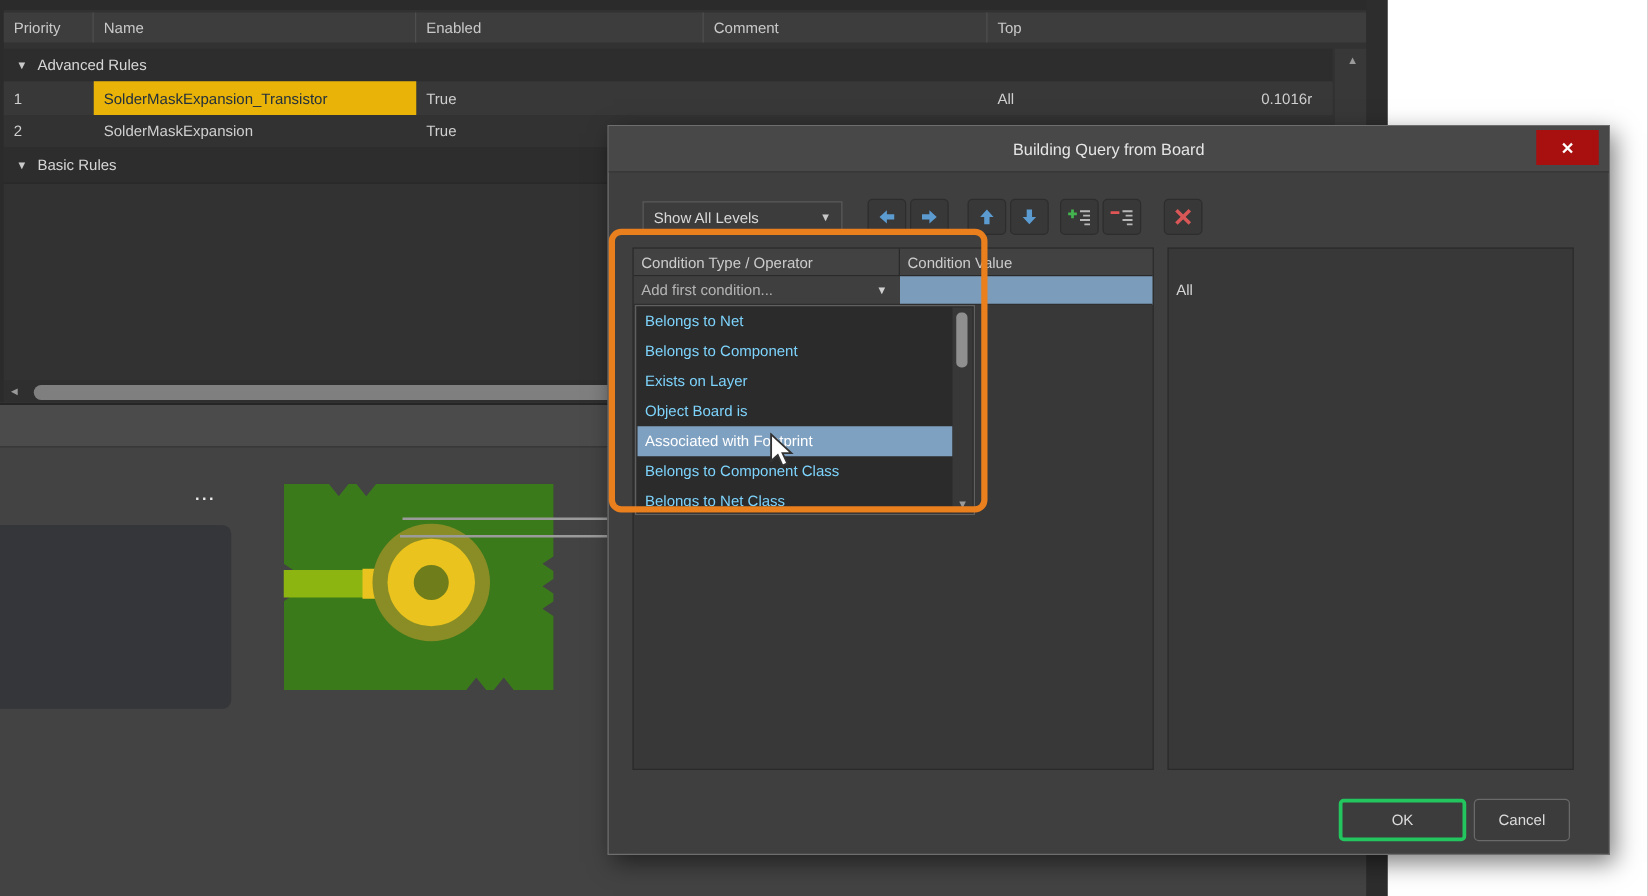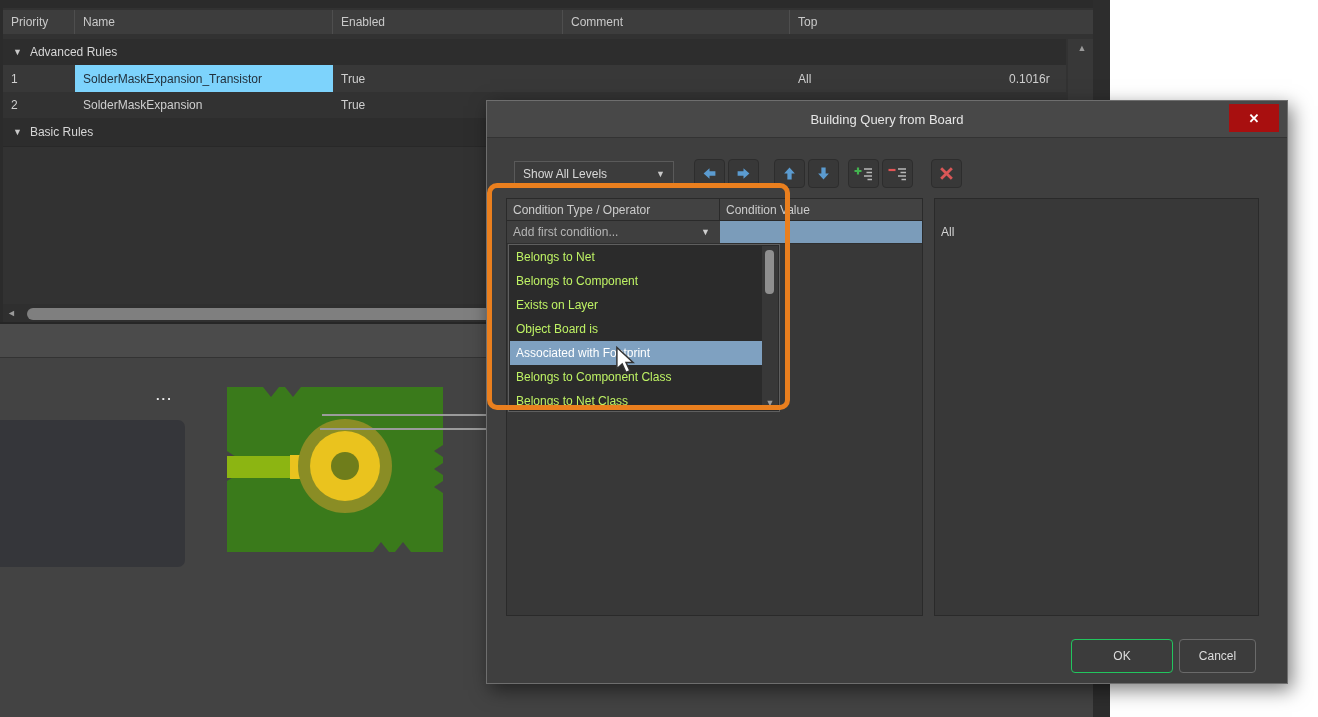--- a/index.html
+++ b/index.html
@@ -15,21 +15,21 @@
   .c1{width:72px;}.c2{width:258px;}.c3{width:230px;}.c4{width:227px;}.c5{width:211px;}.c6{width:62px;flex:1;}
   #t-header{top:2px;height:24px;background:#3d3d3d;color:#c9c9c9;width:1090px;}
   #t-header .cell{border-right:1px solid #4e4e4e;}
   #t-header .cell:last-child{border-right:none;}
   .group-row{position:absolute;left:0;width:1063px;background:#2d2d2d;color:#d6d6d6;display:flex;align-items:center;border-bottom:1px solid #282828;}
   .tri{font-size:9px;color:#c9c9c9;margin:0 8px 0 10px;}
   #grp-adv{top:31px;height:26px;}
   #row1{top:57px;height:27px;background:#383838;border-bottom:1px solid #2c2c2c;}
   #row2{top:84px;height:26px;background:#323232;border-bottom:1px solid #2c2c2c;}
   #grp-basic{top:110px;height:28px;}
-  .sel-cell{background:#7dd3fc;color:#22303c;}
+  .sel-cell{background:#eab308;color:#22303c;}
   
   #vscroll{position:absolute;left:1065px;top:31px;width:28px;height:267px;background:#383838;}
   #vscroll-up{position:absolute;left:0;top:4px;width:28px;text-align:center;color:#9a9a9a;font-size:9px;}
   #hscroll{position:absolute;left:0;top:296px;width:1063px;height:20px;background:#2f2f2f;}
   #hscroll-left{position:absolute;left:4px;top:4px;color:#9a9a9a;font-size:9px;}
   #hscroll-thumb{position:absolute;left:24px;top:4px;width:1028px;height:12px;background:#7f7f7f;border-radius:6px;}
   #splitter{left:0;top:322px;width:1096px;height:36px;background:#4b4b4b;border-top:2px solid #262626;border-bottom:1px solid #333;box-sizing:border-box;}
   
   #preview{left:0;top:358px;width:1096px;height:359px;background:#434343;}
   #darkrect{left:0;top:62px;width:185px;height:147px;background:#35363a;border-radius:0 7px 7px 0;}
@@ -74,28 +74,28 @@
   #gh2{left:213px;width:202px;}
   #qh{left:0;width:100%;}
   #add-cell{position:absolute;left:0;top:22px;width:213px;height:23px;background:#3f3f3f;color:#b5b5b5;
             display:flex;align-items:center;border-bottom:1px solid #2f2f2f;box-sizing:border-box;}
   #add-cell span:first-child{padding-left:6px;flex:1;}
   #add-arrow{font-size:9px;color:#cfcfcf;padding-right:10px;}
   #value-cell{position:absolute;left:213px;top:22px;width:202px;height:23px;background:#7b9cba;border-bottom:1px solid #2f2f2f;box-sizing:border-box;}
   #query-value{position:absolute;left:6px;top:26px;color:#d4d4d4;}
   #droplist{position:absolute;left:1px;top:45px;width:272px;height:168px;background:#2b2b2b;border:1px solid #5f5f5f;box-sizing:border-box;}
   .ditem{position:absolute;left:1px;width:252px;height:24px;display:flex;align-items:center;padding-left:6px;
-         box-sizing:border-box;color:#bef264;white-space:nowrap;}
+         box-sizing:border-box;color:#7dd3fc;white-space:nowrap;}
   .dsel{background:#7fa1c1;color:#ffffff;}
   #list-scroll{position:absolute;right:1px;top:1px;width:16px;height:164px;background:#383838;}
   #list-thumb{position:absolute;left:3px;top:4px;width:9px;height:44px;background:#8f8f8f;border-radius:4px;}
   #list-down{position:absolute;left:0;bottom:2px;width:16px;text-align:center;color:#9a9a9a;font-size:9px;}
   .dlgbtn{position:absolute;top:538px;height:34px;background:#3c3c3c;border-radius:4px;color:#dcdcdc;
           display:flex;align-items:center;justify-content:center;box-sizing:border-box;}
-  #ok-btn{left:584px;width:102px;border:1px solid #22c55e;}
+  #ok-btn{left:584px;width:102px;border:3px solid #22c55e;}
   #cancel-btn{left:692px;width:77px;border:1px solid #6a6a6a;}
 
   
   #orange-rect{left:487px;top:183px;width:303px;height:227px;border:5px solid #ea7f1e;border-radius:10px;
                box-sizing:border-box;z-index:20;}
   #cursor{left:615px;top:346px;z-index:30;}
 </style>
 </head>
 <body>
 

